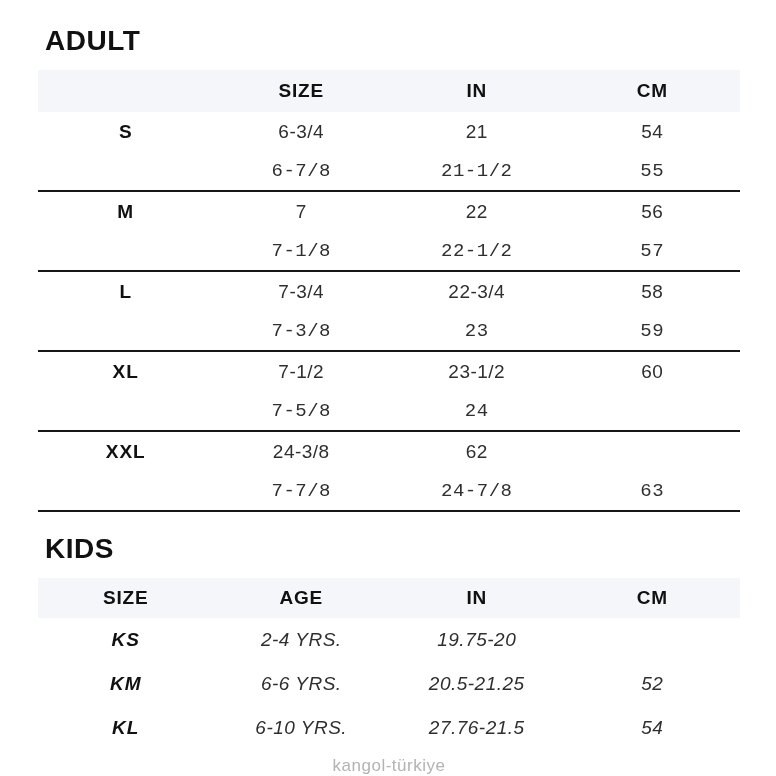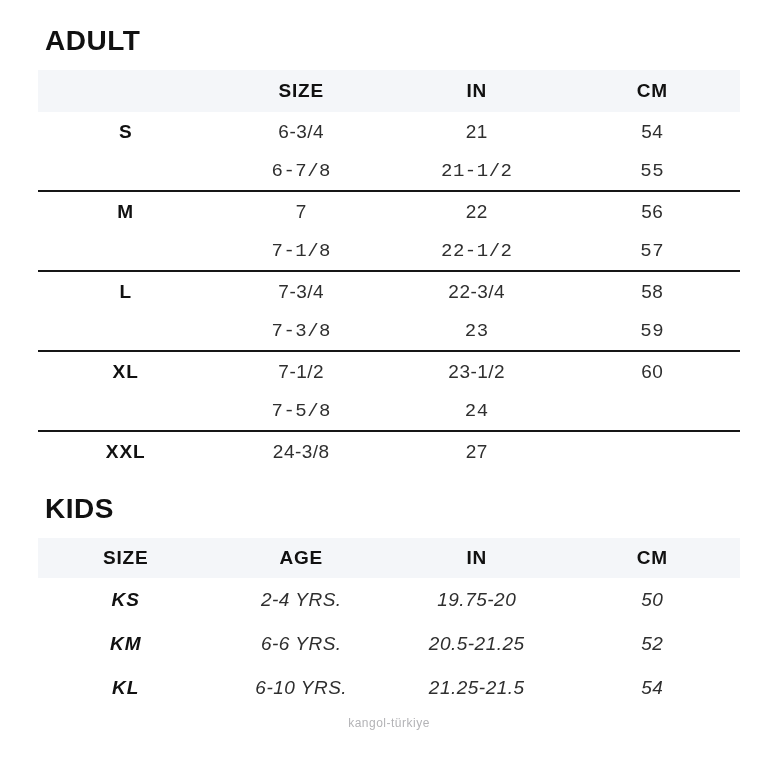--- a/index.html
+++ b/index.html
@@ -59,21 +59,21 @@
   .kids-table .trow { height: 44px; font-style: italic; }
   .trow.divider { border-bottom: 2px solid var(--divider); font-family: Liberation Mono, monospace; }
   .td.lbl {
     font-weight: bold;
     color: var(--heading);
     letter-spacing: 1px;
   }
   .watermark {
     margin-top: 6px;
     text-align: center;
-    font-size: 12px;
+    font-size: 17px;
     letter-spacing: 0.5px;
     color: var(--watermark);
   }
 </style>
 </head>
 <body>
 
 <div class="page">
 
   <h1 class="section-heading adult">ADULT</h1>
@@ -129,51 +129,56 @@
           <div class="td">60</div>
         </div>
         <div class="trow divider">
           <div class="td"></div>
           <div class="td">7-5/8</div>
           <div class="td">24</div>
         </div>
         <div class="trow">
           <div class="td lbl">XXL</div>
           <div class="td">24-3/8</div>
-          <div class="td">27</div>
+          <div class="td">62</div>
+        </div>
+        <div class="trow divider">
+          <div class="td"></div>
+          <div class="td">7-7/8</div>
+          <div class="td">24-7/8</div>
+          <div class="td">63</div>
         </div>
       </div>
   </div>
 
   <h1 class="section-heading kids">KIDS</h1>
 
   <div class="table kids-table">
     <div class="thead">
         <div class="th">SIZE</div>
         <div class="th">AGE</div>
         <div class="th">IN</div>
         <div class="th">CM</div>
       </div>
     <div class="tbody">
         <div class="trow">
           <div class="td lbl">KS</div>
           <div class="td">2-4 YRS.</div>
           <div class="td">19.75-20</div>
-          <div class="td">50</div>
         </div>
         <div class="trow">
           <div class="td lbl">KM</div>
           <div class="td">6-6 YRS.</div>
           <div class="td">20.5-21.25</div>
           <div class="td">52</div>
         </div>
         <div class="trow">
           <div class="td lbl">KL</div>
           <div class="td">6-10 YRS.</div>
-          <div class="td">21.25-21.5</div>
+          <div class="td">27.76-21.5</div>
           <div class="td">54</div>
         </div>
       </div>
   </div>
 
   <div class="watermark">kangol-türkiye</div>
 
 </div>
 
 </body></html>

